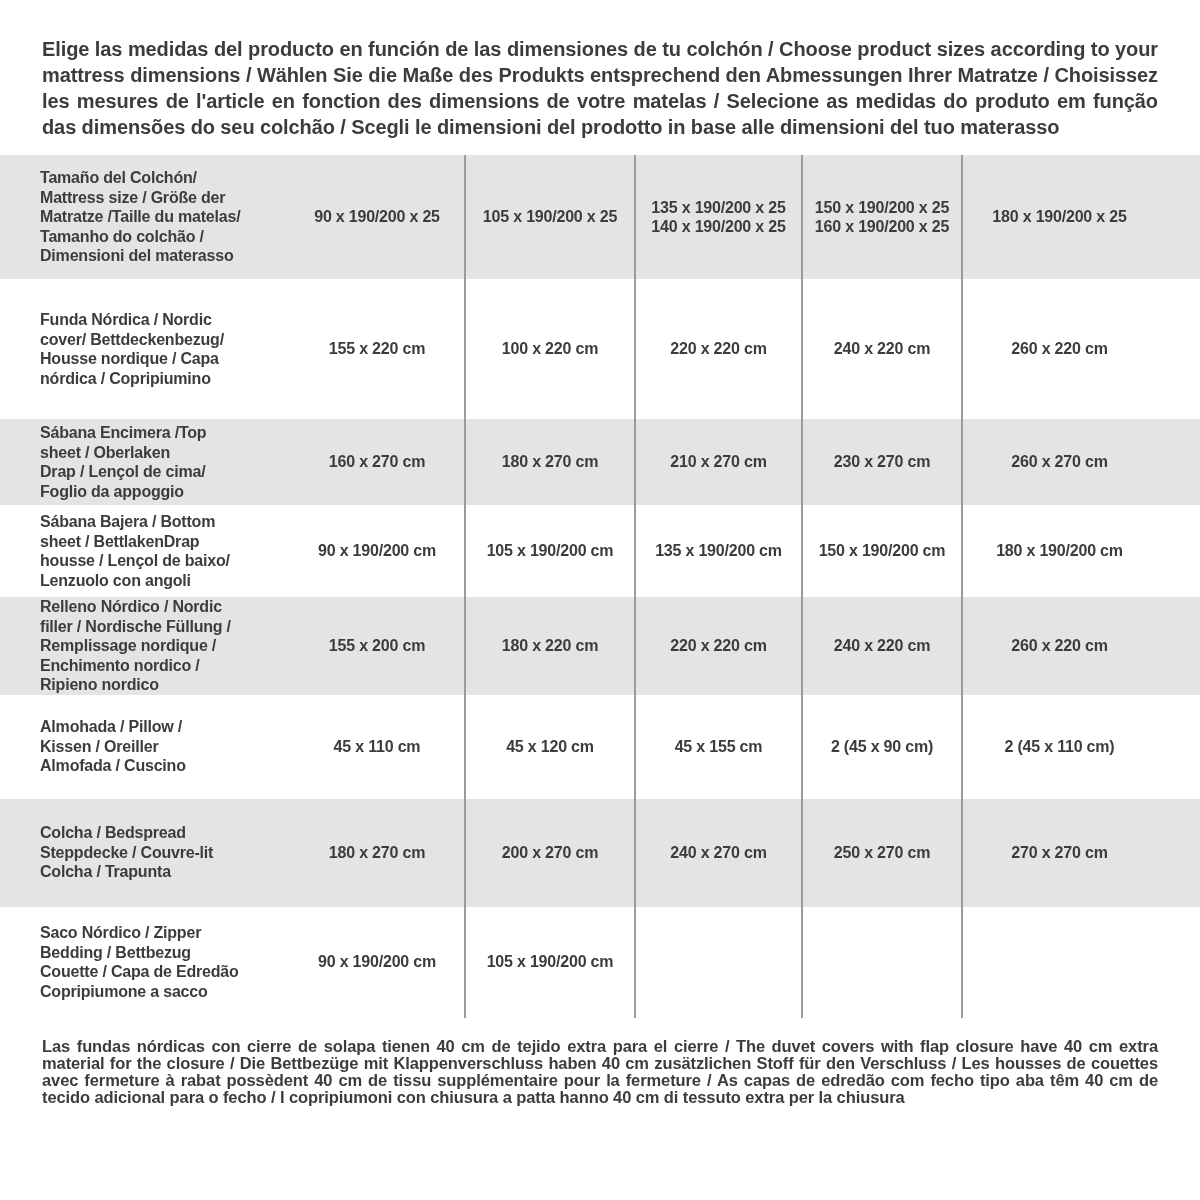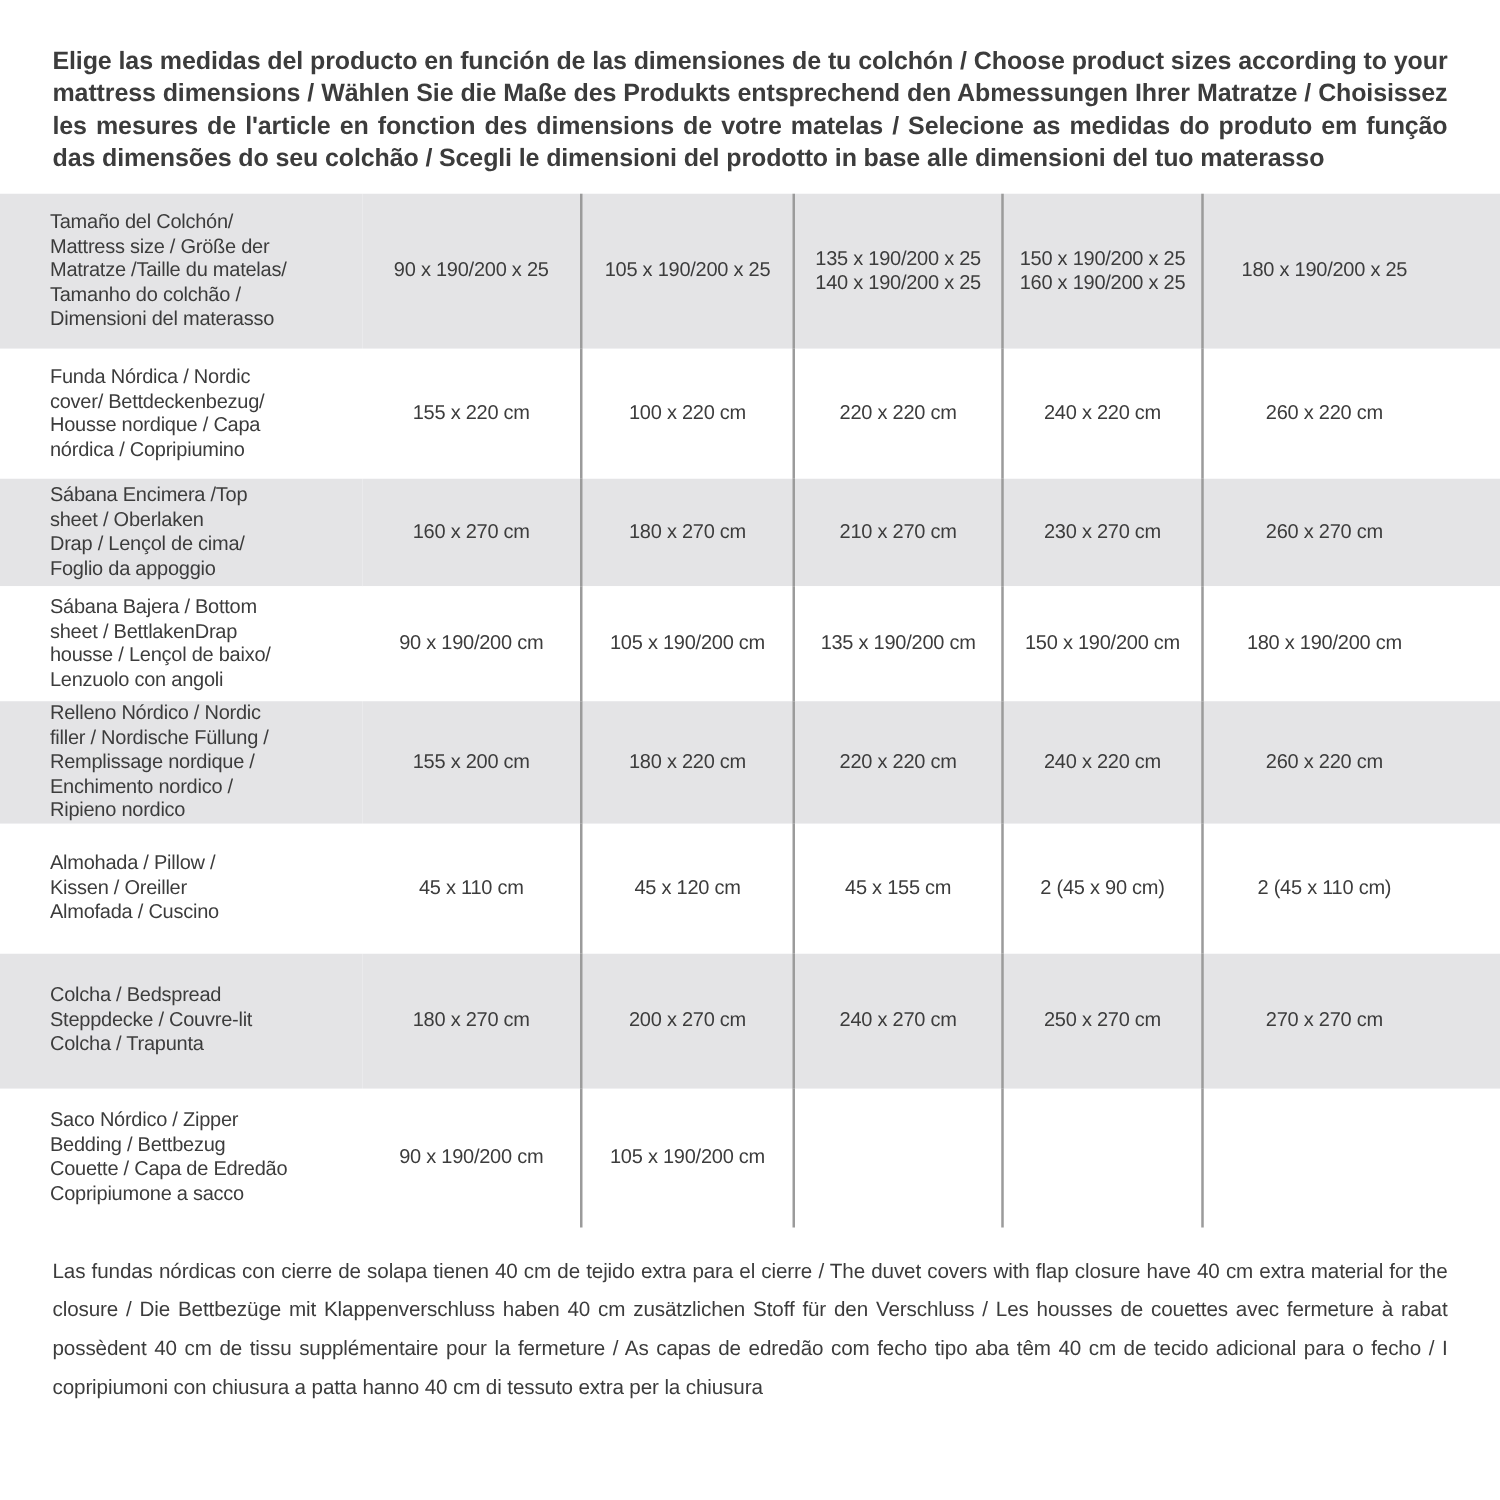--- a/index.html
+++ b/index.html
@@ -23,21 +23,21 @@
     letter-spacing:-0.1px;
   }
   table.size-table{
     margin-top:15px;
     width:1200px;
     border-collapse:collapse;
     table-layout:fixed;
   }
   table.size-table td{
     vertical-align:middle;
-    font-weight:normal;
+    font-weight:bold;
     font-size:16px;
     line-height:19.5px;
     white-space:pre-line;
     text-align:center;
     letter-spacing:-0.2px;
     padding:0;
   }
   table.size-table td.label-cell{
     text-align:left;
     padding-left:40px;
@@ -50,22 +50,22 @@
     border-left:2px solid var(--divider);
   }
   table.size-table td.c6{
     padding-right:44px;
   }
   tr.gray{background:var(--row-gray);}
   tr.white{background:#ffffff;}
   .footnote{
     margin:20px 42px 0 42px;
     font-size:16.5px;
-    font-weight:normal;
-    line-height:31px;
+    font-weight:bold;
+    line-height:17px;
     text-align:justify;
     letter-spacing:-0.1px;
   }
 </style>
 </head>
 <body>
 
 <p class="intro">Elige las medidas del producto en función de las dimensiones de tu colchón / Choose product sizes according to your mattress dimensions / Wählen Sie die Maße des Produkts entsprechend den Abmessungen Ihrer Matratze / Choisissez les mesures de l'article en fonction des dimensions de votre matelas / Selecione as medidas do produto em função das dimensões do seu colchão / Scegli le dimensioni del prodotto in base alle dimensioni del tuo materasso</p>
 
 <table class="size-table">
@@ -85,21 +85,21 @@
 Tamanho do colchão /
 Dimensioni del materasso</td>
       <td class="c2">90 x 190/200 x 25</td>
       <td class="c3">105 x 190/200 x 25</td>
       <td class="c4">135 x 190/200 x 25
 140 x 190/200 x 25</td>
       <td class="c5">150 x 190/200 x 25
 160 x 190/200 x 25</td>
       <td class="c6">180 x 190/200 x 25</td>
     </tr>
-    <tr class="white" style="height:104px">
+    <tr class="white" style="height:140px">
       <td class="label-cell c1">Funda Nórdica /  Nordic
 cover/ Bettdeckenbezug/
 Housse nordique  / Capa
 nórdica / Copripiumino</td>
       <td class="c2">155 x 220 cm</td>
       <td class="c3">100 x 220 cm</td>
       <td class="c4">220 x 220 cm</td>
       <td class="c5">240 x 220 cm</td>
       <td class="c6">260 x 220 cm</td>
     </tr>

